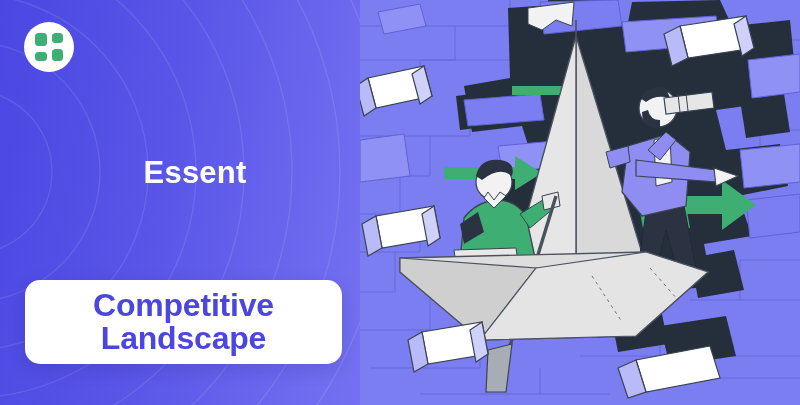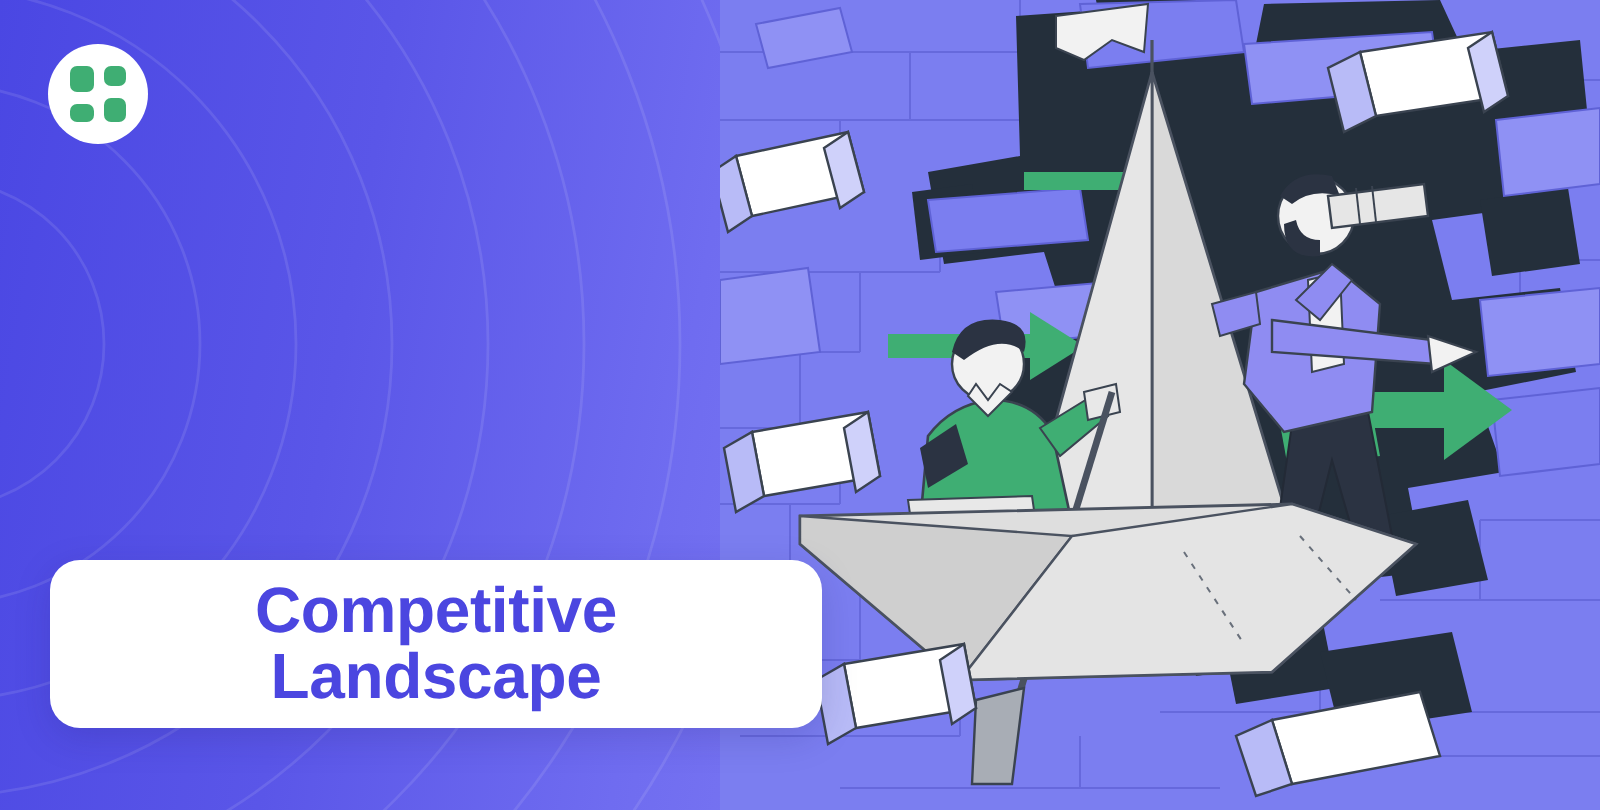--- a/index.html
+++ b/index.html
@@ -42,21 +42,21 @@
     text-align:center;
     color:#ffffff;
     font-size:31px;font-weight:bold;
     letter-spacing:0.2px;
     z-index:14;
   }
 
   
   .title-card{
     position:absolute;left:25px;top:280px;
-    width:386px;height:84px;
+    width:317px;height:84px;
     background:#ffffff;
     border-radius:15px;
     box-shadow:0 5px 18px rgba(35,25,110,.18);
     display:flex;align-items:center;justify-content:center;
     z-index:15;
   }
   .title-card .title{
     color:#4b46e0;
     font-size:32px;font-weight:bold;
     line-height:1.04;
@@ -95,20 +95,21 @@
 
   <div class="logo">
     <div class="logo-grid">
       <span class="lg a"></span>
       <span class="lg b"></span>
       <span class="lg c"></span>
       <span class="lg d"></span>
     </div>
   </div>
 
+  <div class="brand">Essent</div>
 
   <div class="title-card">
     <div class="title">Competitive
 Landscape</div>
   </div>
 
   <div class="illustration">
     <svg width="440" height="405" viewBox="0 0 440 405">
       <defs>
         <clipPath id="clipAll">

